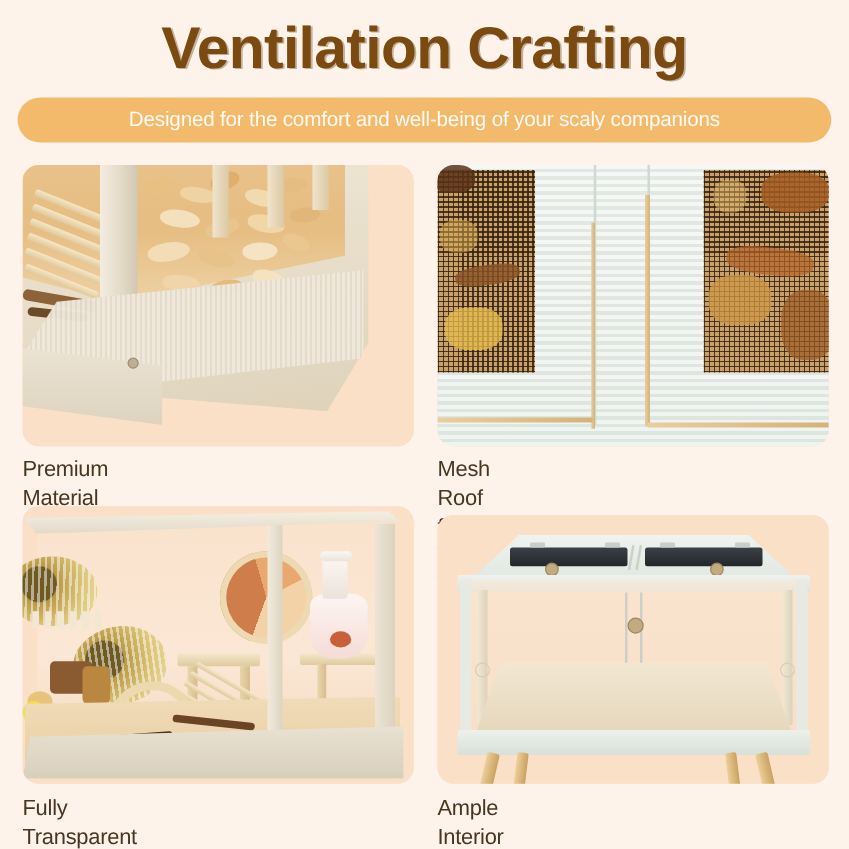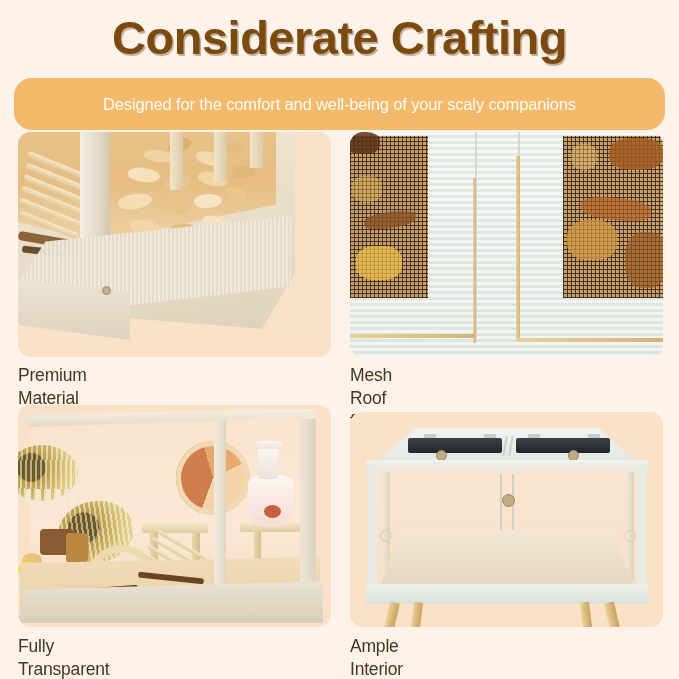--- a/index.html
+++ b/index.html
@@ -17,21 +17,21 @@
     text-align:center;
     font-size:47px;line-height:60px;
     font-weight:bold;
     letter-spacing:-0.5px;
     color:#7a4a10;
     text-shadow:1.5px 1.5px 0 rgba(90,52,8,.35);
     white-space:nowrap;
   }
   .subtitle-pill{
     position:absolute;left:14px;top:78px;
-    width:651px;height:52px;
+    width:651px;height:36px;
     box-sizing:border-box;
     background:#f3ba6b;
     border-radius:18px;
     display:flex;align-items:center;justify-content:center;
   }
   .subtitle-pill span{
     font-size:16.5px;
     color:#fffaf3;
     letter-spacing:-0.15px;
     white-space:nowrap;
@@ -230,21 +230,21 @@
     border:1.5px solid #d8cdb8;
   }
   .p4-divider{position:absolute;width:1.5px;background:rgba(200,205,198,.9);}
   .p4-leg{position:absolute;background:linear-gradient(90deg,#eccf9c,#d9b677 55%,#c9a263);border-radius:2px;}
 </style>
 </head>
 <body>
 
 <div class="page">
 
-  <div class="title">Considerate Crafting</div>
+  <div class="title">Ventilation Crafting</div>
 
   <div class="subtitle-pill">
     <span>Designed for the comfort and well-being of your scaly companions</span>
   </div>
 
   <div class="cell c1">
     <div class="photo">
       <div class="scene">
         <div class="p1-bg"></div>
         <div class="p1-box"></div>

